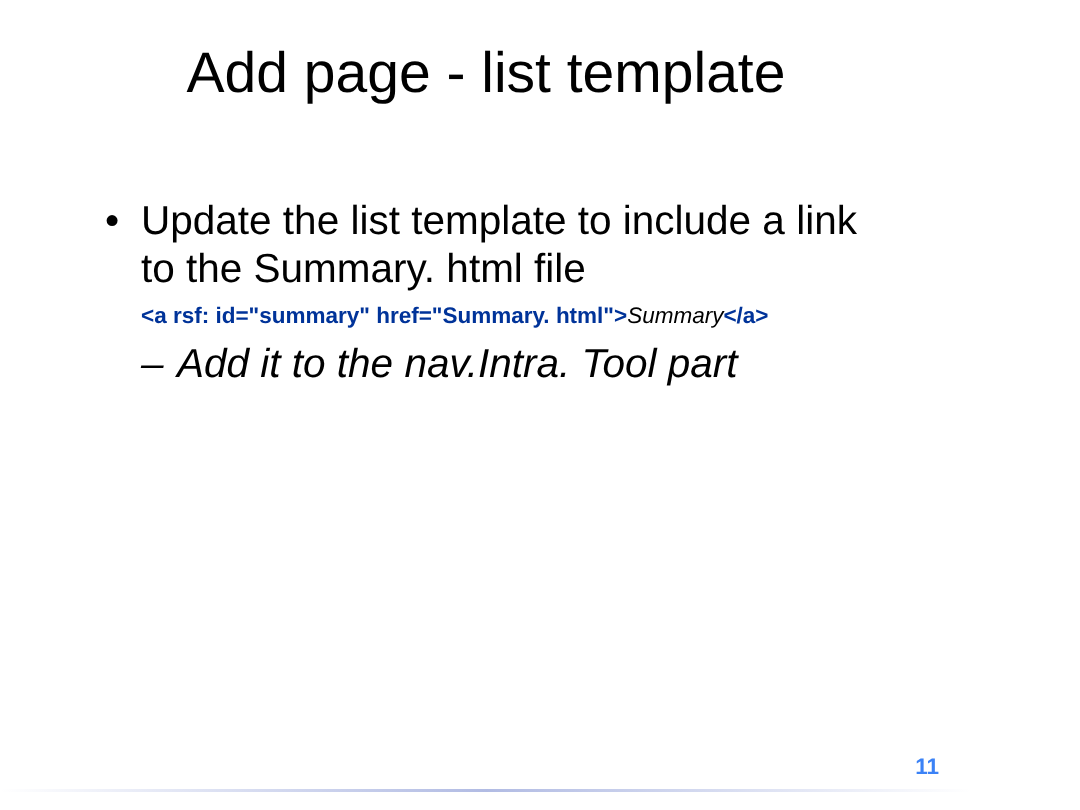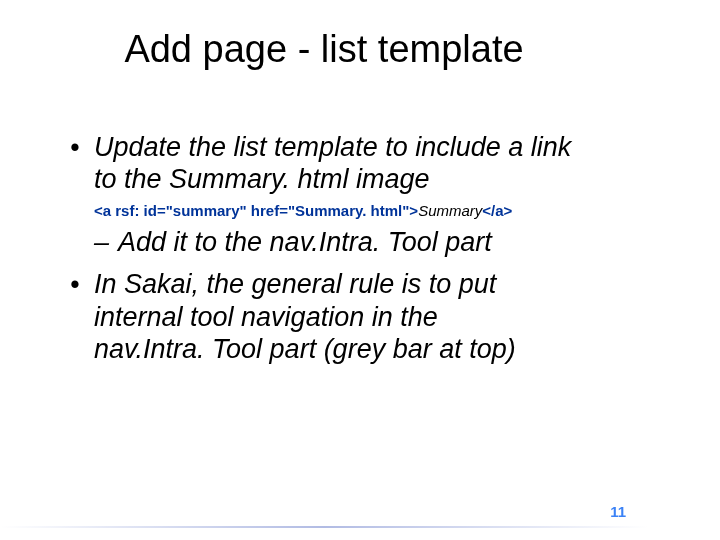--- a/index.html
+++ b/index.html
@@ -31,21 +31,20 @@
     padding-left: 70px;
     padding-right: 40px;
     font-size: 27px;
     color: #000;
     line-height: 1.2;
   }
   .bullet {
     position: relative;
     padding-left: 24px;
     margin-bottom: 4px;
-    font-style: italic;
   }
   .bullet::before {
     content: "•";
     position: absolute;
     left: 0;
     top: 0;
   }
   .code {
     font-size: 15px;
     color: #003399;
@@ -102,32 +101,27 @@
 <body>
 
 <div class="slide">
 
   <h1 class="title">Add page - list template</h1>
 
   <div class="content">
 
     <div class="bullet">
       <span>Update the list template to include a link</span><br>
-      <span>to the Summary. html image</span>
+      <span>to the Summary. html file</span>
     </div>
 
     <div class="code"><span>&lt;a rsf: id="summary" href="Summary. html"&gt;</span><span class="inner">Summary</span><span>&lt;/a&gt;</span></div>
 
     <div class="sub">Add it to the nav.Intra. Tool part</div>
 
-    <div class="bullet">
-      <span>In Sakai, the general rule is to put</span><br>
-      <span>internal tool navigation in the</span><br>
-      <span>nav.Intra. Tool part (grey bar at top)</span>
-    </div>
 
   </div>
 
 
   <div class="pagenum">11</div>
 
   <div class="footer-line"></div>
 
 </div>
 

